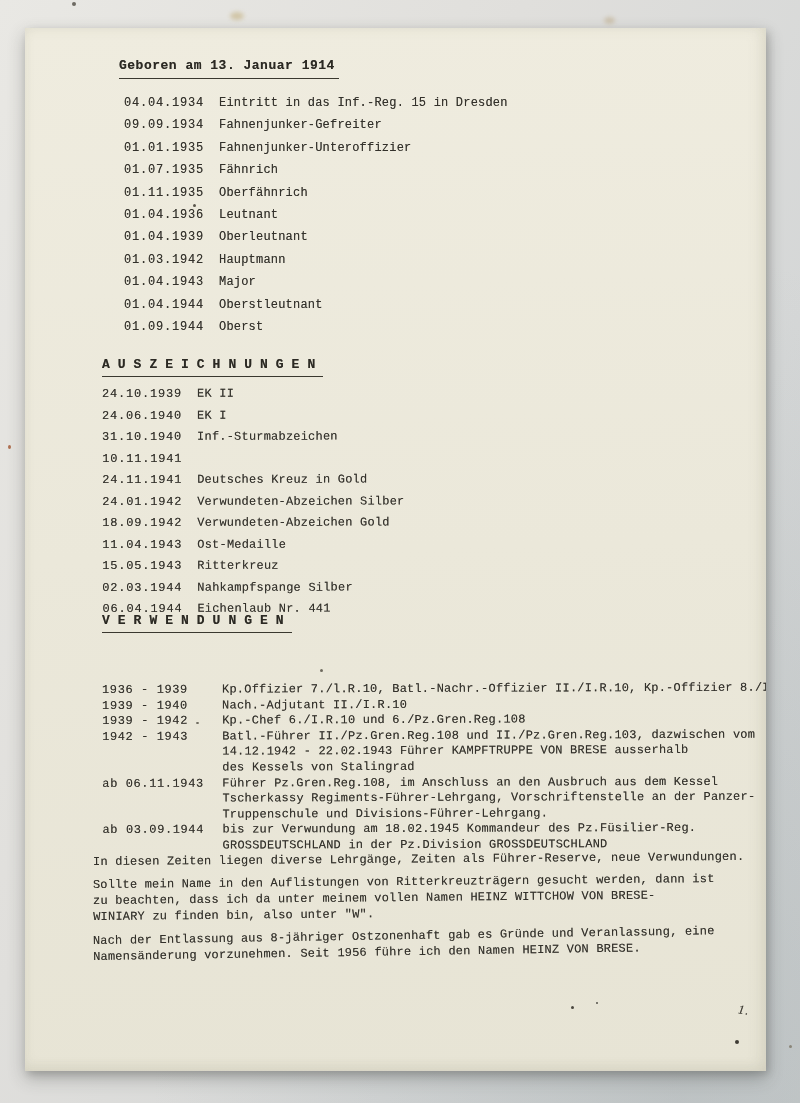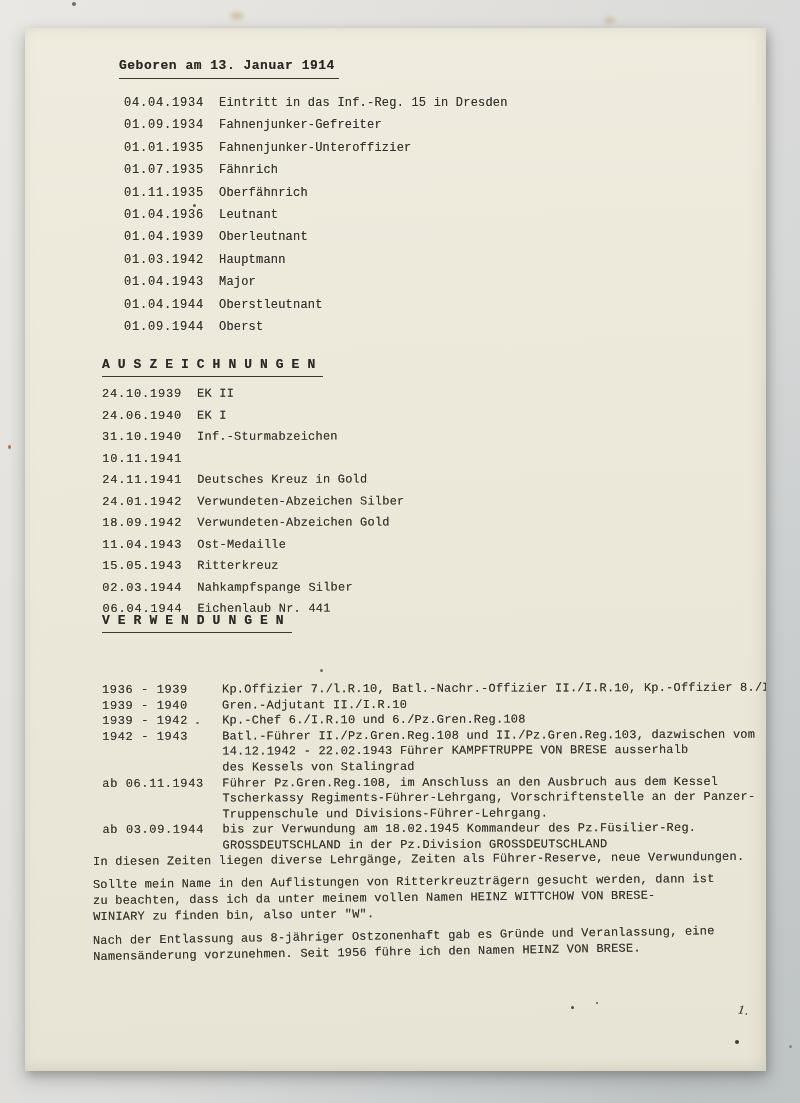--- a/index.html
+++ b/index.html
@@ -79,21 +79,21 @@
   <h1 class="birth">Geboren am 13. Januar 1914</h1>
 
   <div class="list" id="promotions-list">
 
       <div class="row">
         <span class="date">04.04.1934</span>
         <span class="event">Eintritt in das Inf.-Reg. 15 in Dresden</span>
       </div>
 
       <div class="row">
-        <span class="date">01.09.1934</span>
+        <span class="date">09.09.1934</span>
         <span class="event">Fahnenjunker-Gefreiter</span>
       </div>
 
       <div class="row">
         <span class="date">01.01.1935</span>
         <span class="event">Fahnenjunker-Unteroffizier</span>
       </div>
 
       <div class="row">
         <span class="date">01.07.1935</span>
@@ -199,21 +199,21 @@
 
   <div class="list" id="assignments-list">
 
       <div class="arow">
         <span class="adate">1936 - 1939</span>
         <span class="atext">Kp.Offizier 7./l.R.10, Batl.-Nachr.-Offizier II./I.R.10, Kp.-Offizier 8./I.R.10</span>
       </div>
 
       <div class="arow">
         <span class="adate">1939 - 1940</span>
-        <span class="atext">Gren.-Adjutant II./I.R.10</span>
+        <span class="atext">Nach.-Adjutant II./I.R.10</span>
       </div>
 
       <div class="arow">
         <span class="adate">1939 - 1942</span>
         <span class="atext">Kp.-Chef 6./I.R.10 und 6./Pz.Gren.Reg.108</span>
       </div>
 
       <div class="arow">
         <span class="adate">1942 - 1943</span>
         <span class="atext">Batl.-Führer II./Pz.Gren.Reg.108 und II./Pz.Gren.Reg.103, dazwischen vom

